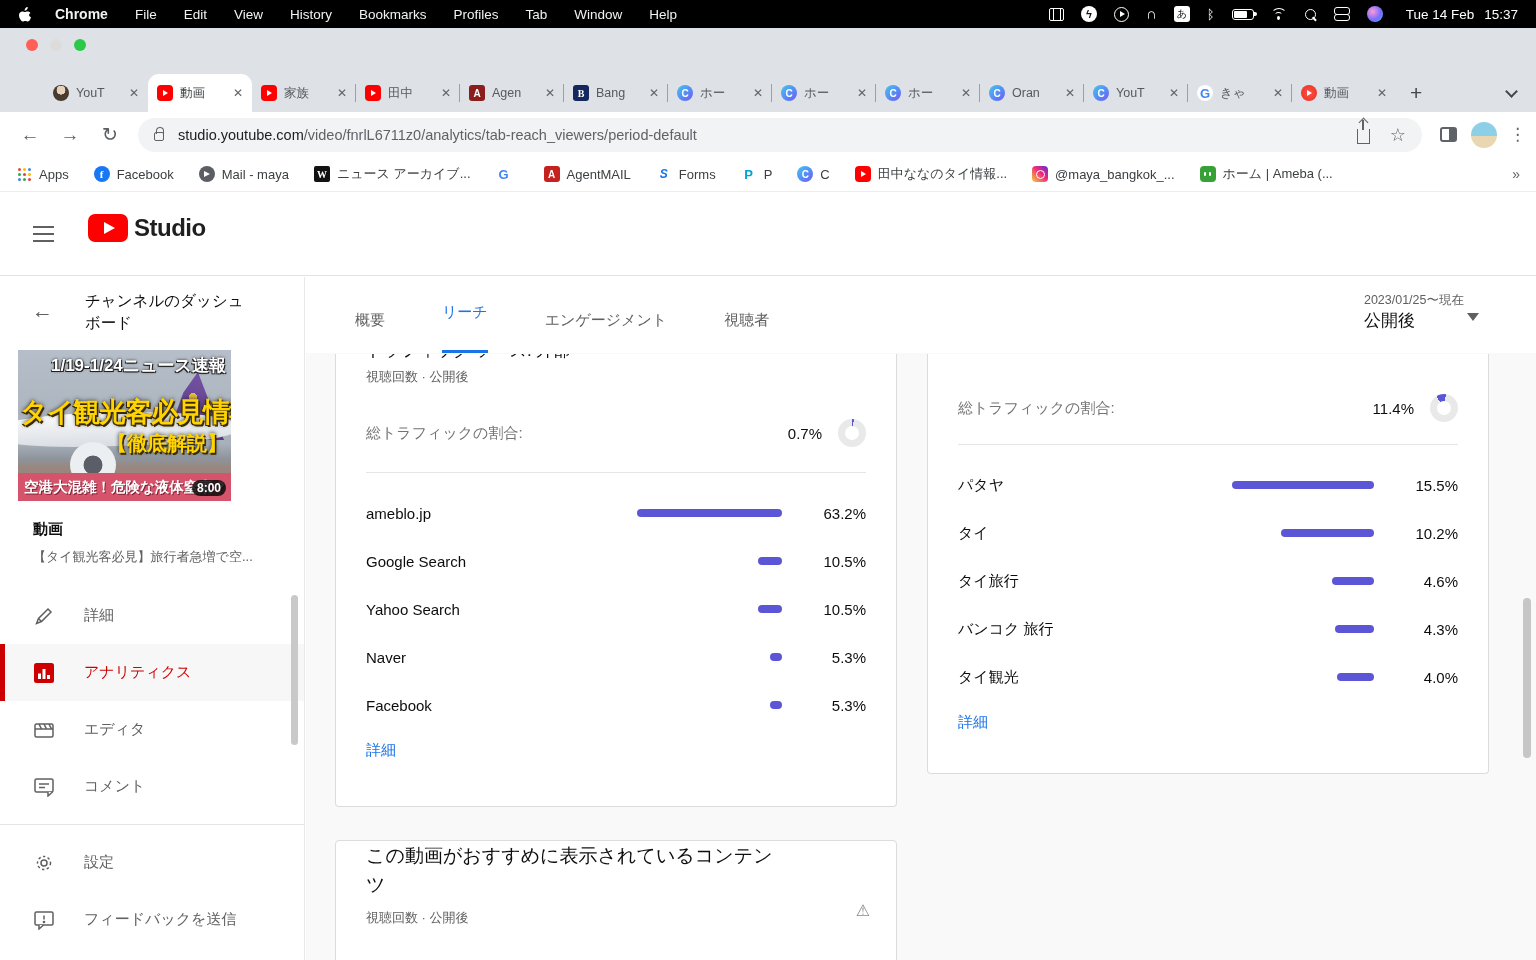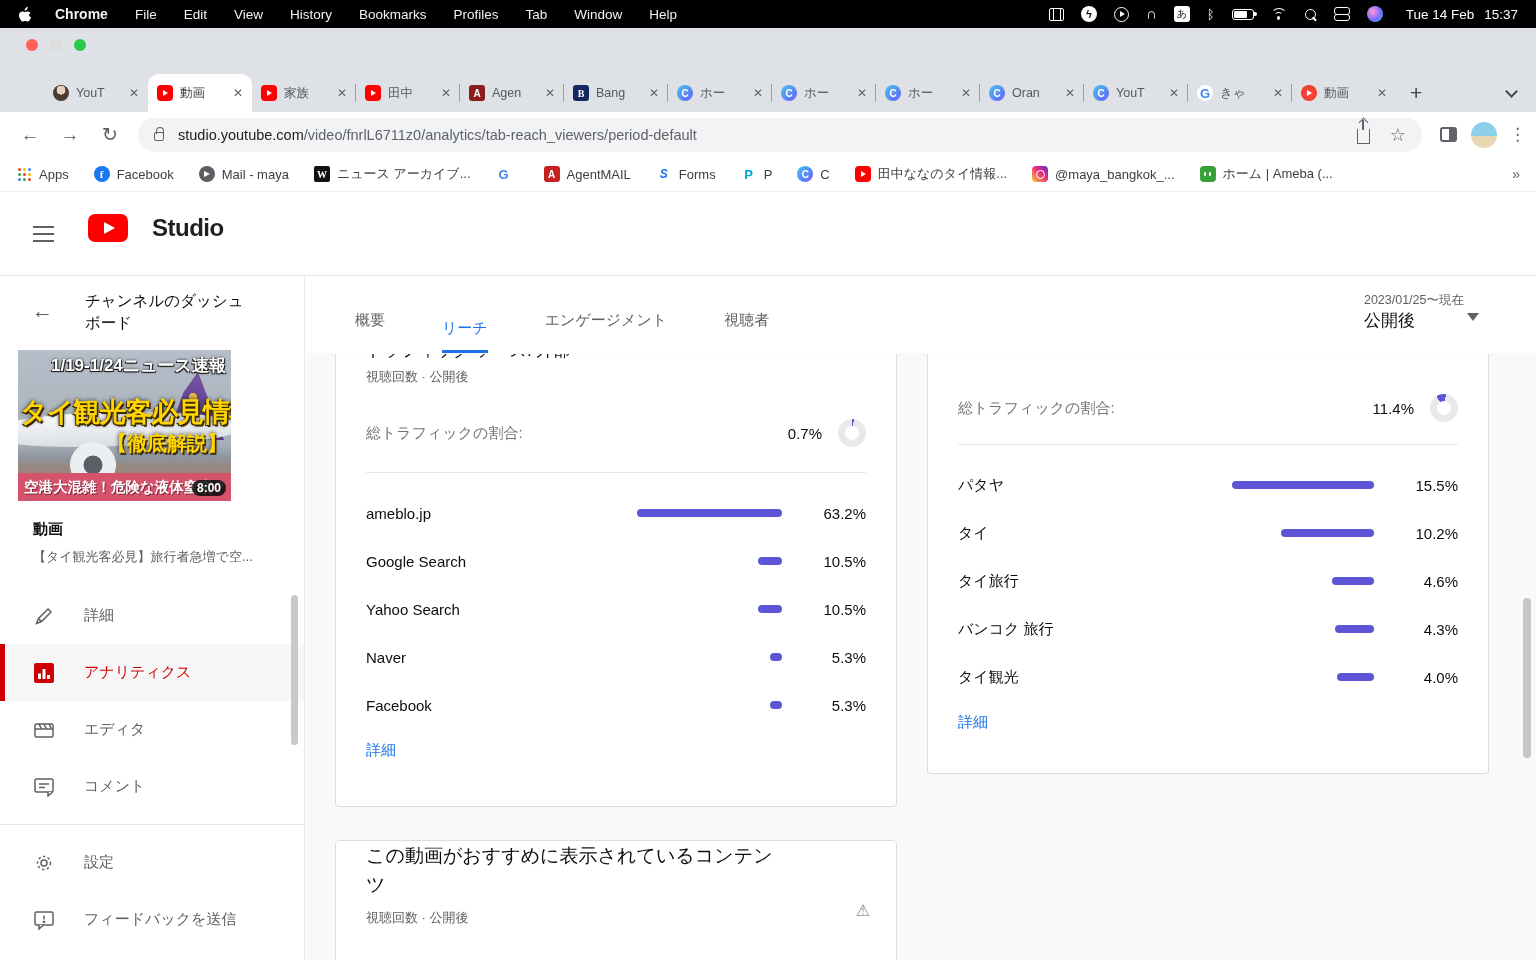--- a/index.html
+++ b/index.html
@@ -112,21 +112,21 @@
   .ic-p-pin::after{content:"P";color:#00a5c8;font-size:13px}
   .ic-instagram{background:linear-gradient(45deg,#f9ce34,#ee2a7b 55%,#6228d7);border-radius:4px;position:relative}
   .ic-instagram::after{content:"";width:7px;height:7px;border:1.6px solid #fff;border-radius:50%}
   .ic-ameba{background:#37a037;border-radius:4px;position:relative}
   .ic-ameba::after{content:"";width:2.4px;height:4.5px;background:#fff;border-radius:1px;box-shadow:5px 0 0 #fff;margin-left:-5px}
 
   
   .studioheader{position:absolute;top:192px;left:0;right:0;height:84px;background:#fff;border-bottom:1px solid #e3e3e3}
   .hamburger{position:absolute;left:33px;top:34px;width:21px}
   .hamburger i{display:block;height:2px;background:#606060;margin-bottom:5px}
-  .yt-logo{position:absolute;left:88px;top:22px;display:flex;align-items:center;gap:24px}
+  .yt-logo{position:absolute;left:88px;top:22px;display:flex;align-items:center;gap:6px}
   .yt-badge{width:40px;height:28px;background:#f00;border-radius:7px;display:flex;align-items:center;justify-content:center}
   .yt-badge::after{content:"";width:0;height:0;border-left:11px solid #fff;border-top:6.5px solid transparent;border-bottom:6.5px solid transparent;margin-left:2px}
   .yt-word{font-size:24px;font-weight:700;color:#1f1f1f;letter-spacing:-.5px}
   .st-search{position:absolute;left:461px;top:212px;width:614px;height:43px;border:1px solid #d3d3d3;border-radius:2px;background:#fff;display:flex;align-items:center;padding:0 16px}
   .mag{width:12px;height:12px;position:relative;margin-right:20px}
   .mag::before{content:"";position:absolute;width:10px;height:10px;border:1.6px solid #909090;border-radius:50%}
   .mag::after{content:"";position:absolute;width:6px;height:1.6px;background:#909090;right:-3px;bottom:-1px;transform:rotate(45deg)}
   .st-search input{border:none;outline:none;flex:1;font-size:15px;font-family:inherit;color:#0d0d0d;background:transparent}
   .st-search input::placeholder{color:#8e8e8e}
   .hd-ic{position:absolute;color:#606060}
@@ -155,21 +155,21 @@
   .sb-item .sb-icon{width:22px;display:flex;justify-content:center}
   .sb-item.active{background:#f7f7f7;color:var(--yt-red);font-weight:500}
   .sb-item.active::before{content:"";position:absolute;left:0;top:0;bottom:0;width:5px;background:var(--yt-red)}
   .sb-divider{border-top:1px solid #e5e5e5;margin:9px 0}
   .sb-scroll{position:absolute;right:6px;top:318px;width:7px;height:150px;background:#c9c9c9;border-radius:4px}
 
   
   .main{position:absolute;top:277px;left:306px;right:0;bottom:0;background:#f9f9f9}
   .antabs{position:absolute;top:0;left:0;right:0;height:76px;background:#fff;display:flex;align-items:flex-end;padding-left:49px;gap:57px}
   .antab{padding-bottom:23px;font-size:15px;font-weight:500;color:#606060}
-  .antab.active{color:var(--link-blue);border-bottom:3px solid var(--link-blue);padding-bottom:12px}
+  .antab.active{color:var(--link-blue);border-bottom:3px solid var(--link-blue);padding-bottom:28px}
   .period{position:absolute;right:72px;top:15px;text-align:left}
   .period .pr-range{font-size:12.5px;color:#606060}
   .period .pr-label{font-size:17px;color:#0d0d0d;}
   .pr-caret{position:absolute;right:57px;top:36px;width:0;height:0;border-left:6px solid transparent;border-right:6px solid transparent;border-top:8px solid #606060}
   .content{position:absolute;top:77px;left:0;right:0;bottom:0;overflow:hidden}
   .card{position:absolute;background:#fff;border:1px solid #dcdcdc;border-radius:4px;padding:0 30px}
   .card.clipped{border-top:none;border-radius:0 0 4px 4px}
   .card-traffic{left:29px;top:0;width:562px;height:453px}
   .card-geo{left:621px;top:0;width:562px;height:420px}
   .card-suggested{left:29px;top:486px;width:562px;height:210px}

